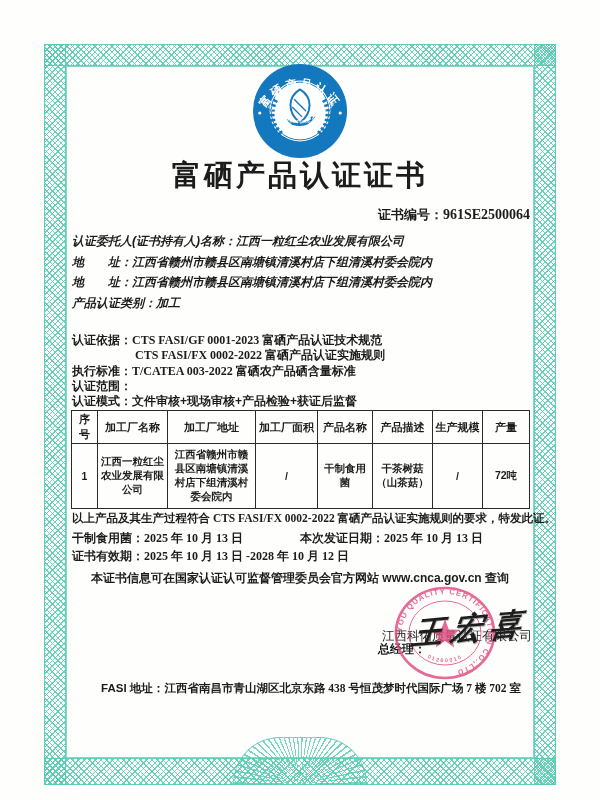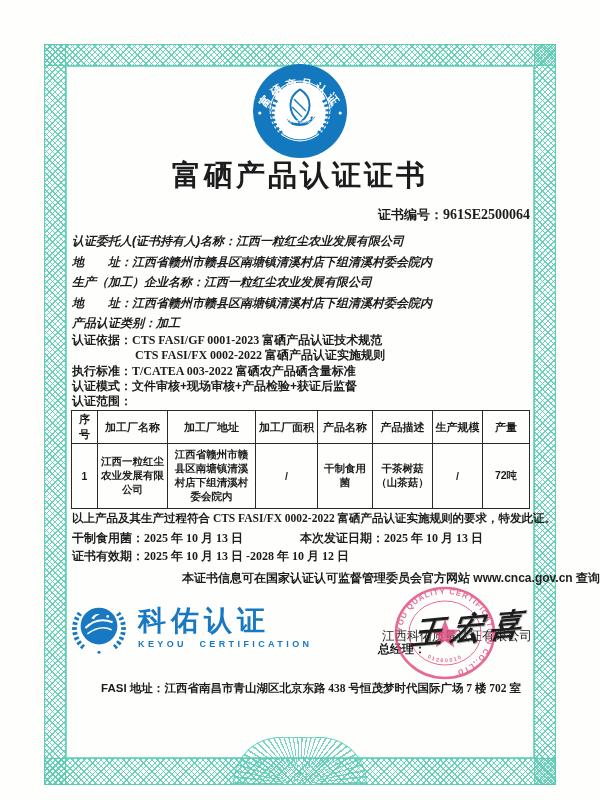--- a/index.html
+++ b/index.html
@@ -39,21 +39,21 @@
     table-layout:fixed;width:458px;font-size:10.5px;}
   table.scope th,table.scope td{border:1px solid #2a2a2a;text-align:center;
     vertical-align:middle;padding:1px 2px;word-break:break-all;font-weight:600;}
   table.scope th{height:26px;font-size:11px;}
   table.scope td{height:62px;}
   
   .statement{position:absolute;top:511px;left:72px;right:56px;font-size:11.5px;font-weight:600;white-space:nowrap;}
   .d1a{position:absolute;top:530px;left:72px;font-size:12px;font-weight:bold;}
   .d1b{position:absolute;top:530px;left:300px;font-size:12px;font-weight:bold;}
   .d2{position:absolute;top:548px;left:72px;font-size:12px;font-weight:bold;}
-  .query{position:absolute;top:570px;left:0;width:100%;text-align:right;font-size:12px;font-weight:600;}
+  .query{position:absolute;top:570px;left:0;width:100%;text-align:center;font-size:12px;font-weight:600;}
   
   .keyou{position:absolute;top:597px;left:68px;display:flex;align-items:center;}
   .keyou-text{margin-left:8px;}
   .keyou-cn{font-size:28px;font-weight:bold;color:#1878c2;letter-spacing:5px;line-height:30px;}
   .keyou-en{font-size:9px;font-weight:bold;color:#1878c2;letter-spacing:3.4px;margin-top:2px;}
   .company{position:absolute;top:628px;left:382px;font-size:12.5px;font-weight:500;white-space:nowrap;}
   .signer{position:absolute;top:641px;left:378px;font-size:12px;font-weight:600;}
   .seal{position:absolute;top:585px;left:393px;opacity:.8;}
   .signature{position:absolute;top:606px;left:412px;width:160px;font-size:31px;font-weight:bold;
     color:#1d1d1d;transform:rotate(-5deg) skewX(-14deg);letter-spacing:8px;white-space:nowrap;
@@ -107,38 +107,36 @@
   <div class="certno">
     <span>证书编号：</span><span class="num">961SE2500064</span>
   </div>
 
   <div class="fields-a">
     <div class="line">
       <span>认证委托人(证书持有人)名称：</span><span>江西一粒红尘农业发展有限公司</span></div>
     <div class="line">
       <span>地　　址：</span><span>江西省赣州市赣县区南塘镇清溪村店下组清溪村委会院内</span></div>
     <div class="line">
-      <span>生产（加工）企业名称：</span><span>江西一粒红尘农业发展有限公司</span></div>
-    <div class="line">
       <span>地　　址：</span><span>江西省赣州市赣县区南塘镇清溪村店下组清溪村委会院内</span></div>
     <div class="line">
       <span>产品认证类别：</span><span>加工</span></div>
   </div>
 
   <div class="fields-b">
     <div class="line">
       <span>认证依据：</span><span class="latin">CTS FASI/GF 0001-2023 富硒产品认证技术规范</span></div>
     <div class="line indent">
       <span class="latin">CTS FASI/FX 0002-2022 富硒产品认证实施规则</span></div>
     <div class="line">
       <span>执行标准：</span><span class="latin">T/CATEA 003-2022 富硒农产品硒含量标准</span></div>
     <div class="line">
+      <span>认证范围：</span></div>
+    <div class="line">
       <span>认证模式：</span><span>文件审核+现场审核+产品检验+获证后监督</span></div>
-    <div class="line">
-      <span>认证范围：</span></div>
   </div>
 
   <table class="scope">
     <colgroup>
       <col style="width:26px">
         <col style="width:70px">
         <col style="width:88px">
         <col style="width:62px">
       <col style="width:55px">
         <col style="width:60px">
@@ -175,37 +173,20 @@
 
   <div class="d1a">
     <span>干制食用菌：</span><span class="latin">2025 年 10 月 13 日</span></div>
   <div class="d1b">
     <span>本次发证日期：</span><span class="latin">2025 年 10 月 13 日</span></div>
   <div class="d2">
     <span>证书有效期：</span><span class="latin">2025 年 10 月 13 日 -2028 年 10 月 12 日</span></div>
 
   <div class="query">本证书信息可在国家认证认可监督管理委员会官方网站 www.cnca.gov.cn 查询</div>
 
-  <div class="keyou">
-    <svg width="62" height="62" viewBox="0 0 64 64">
-      <path d="M16,52 A25,25 0 0 1 13,16" fill="none" stroke="#1878c2" stroke-width="5" stroke-dasharray="2.8 2.4"></path>
-      <path d="M48,52 A25,25 0 0 0 51,16" fill="none" stroke="#1878c2" stroke-width="5" stroke-dasharray="2.8 2.4"></path>
-      <circle cx="32" cy="30" r="19" fill="#1878c2"></circle>
-      <path d="M18,32 Q30,20 46,26" fill="none" stroke="#ffffff" stroke-width="2.2"></path>
-      <path d="M20,38 Q34,28 45,34" fill="none" stroke="#ffffff" stroke-width="1.6"></path>
-      <path d="M24,22 q4,-6 9,-4 q-5,1 -6,5 Z" fill="#ffffff"></path>
-      <circle cx="41" cy="20" r="1.4" fill="#ffffff"></circle>
-      <path d="M28,44 q4,4 9,1" fill="none" stroke="#1878c2" stroke-width="2"></path>
-      <circle cx="32" cy="57" r="1.6" fill="#1878c2"></circle>
-    </svg>
-    <div class="keyou-text">
-      <div class="keyou-cn">科佑认证</div>
-      <div class="keyou-en">KEYOU　CERTIFICATION</div>
-    </div>
-  </div>
 
   <div class="company">江西科佑质量认证有限公司</div>
   <div class="signer">总经理：</div>
 
   <div class="seal">
     <svg width="104" height="96" viewBox="0 0 104 96">
       <ellipse cx="52" cy="48" rx="49" ry="45" fill="none" stroke="#e0467c" stroke-width="2.6"></ellipse>
       <ellipse cx="52" cy="48" rx="36" ry="32" fill="none" stroke="#e0467c" stroke-width="1"></ellipse>
       <polygon fill="#e0467c" points="52,34 55.8,44.6 67,44.8 58.1,51.6 61.3,62.4 52,56 42.7,62.4 45.9,51.6 37,44.8 48.2,44.6"></polygon>
       <defs>

